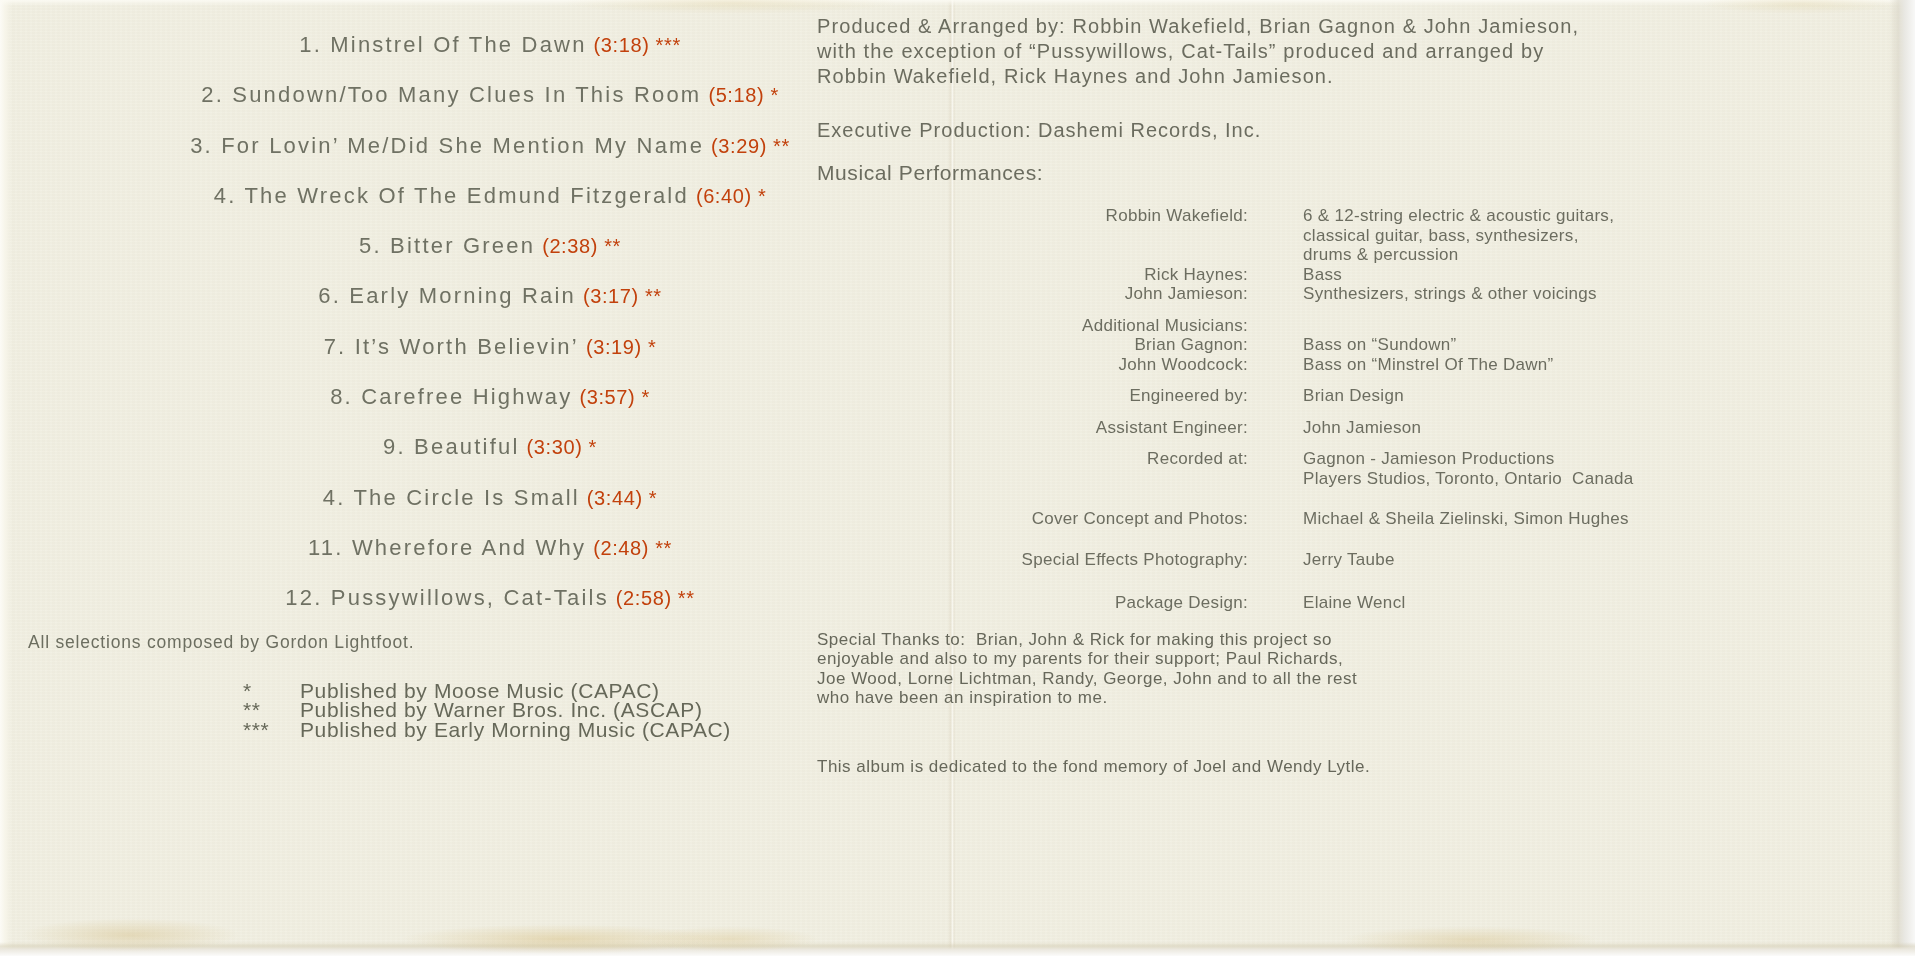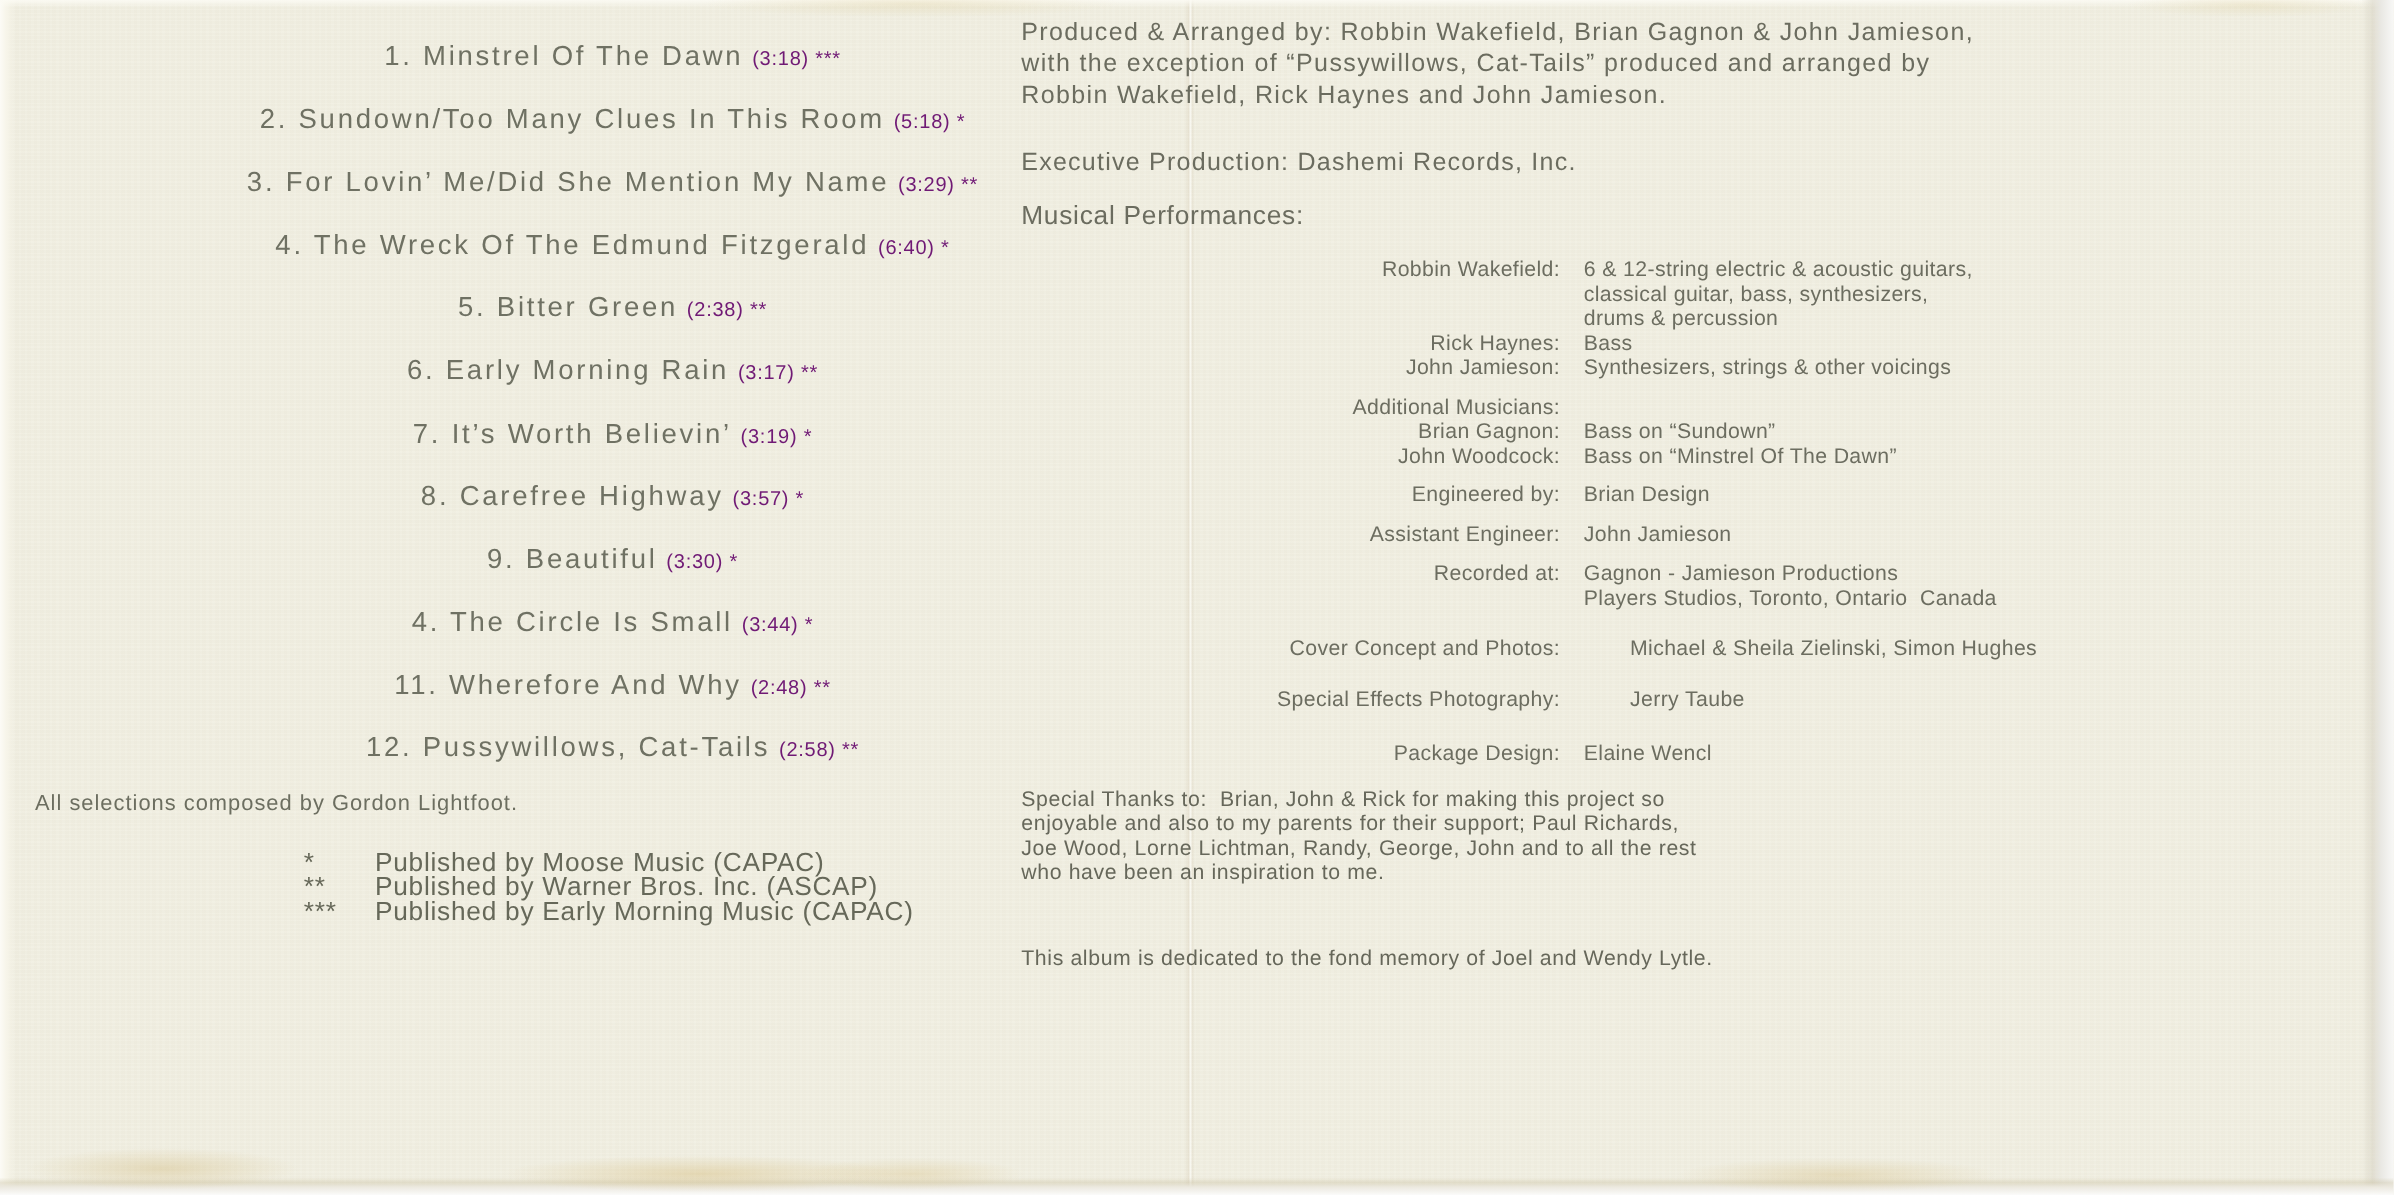--- a/index.html
+++ b/index.html
@@ -14,47 +14,47 @@
     content:""; position:absolute; inset:0; pointer-events:none;
     background:
       repeating-linear-gradient(0deg, rgba(255,255,255,0.04) 0 1px, rgba(120,110,80,0.015) 1px 3px),
       repeating-linear-gradient(90deg, rgba(255,255,255,0.03) 0 2px, rgba(120,110,80,0.012) 2px 5px);
   }
 
   
   .tracks { position:absolute; left:28px; top:32px; width:924px; text-align:center; }
   .track-line { height:28px; margin-bottom:22.3px; white-space:nowrap; }
   .t-title { font-size:22px; letter-spacing:2.2px; color:#6f7163; }
-  .t-time  { font-size:16px; letter-spacing:0.6px; color:#701a75; margin-left:7px; }
+  .t-time  { font-size:20px; letter-spacing:0.6px; color:#c2410c; margin-left:7px; }
   .composer-note {
     position:absolute; left:28px; top:632px; width:924px; text-align:left;
     font-size:17.5px; letter-spacing:0.8px; color:#6c6e60;
   }
   .footnotes { position:absolute; left:243px; top:681px; }
   .footnote-row { line-height:19.3px; white-space:pre; font-size:21px; letter-spacing:0.6px; color:#666859; }
   .fn-symbol { display:inline-block; width:57px; }
 
   
   .panel-right { position:absolute; left:817px; top:0; width:1090px; }
   .produced { position:absolute; top:14px; left:0; }
   .produced div { font-size:20px; line-height:25px; letter-spacing:1.1px; white-space:pre; color:#6b6c5f; }
   .exec { position:absolute; top:119px; left:0; font-size:20px; letter-spacing:1px; white-space:pre; color:#6b6c5f; }
   .perf-heading { position:absolute; top:161px; left:0; font-size:21px; letter-spacing:0.6px; white-space:pre; color:#6b6c5f; }
 
   .credits { position:absolute; top:206px; left:0; width:1060px; }
   .credit-row { display:flex; }
   .credit-row.gap-sm { margin-top:12px; }
-  .credit-row.gap-lg { margin-top:21px;gap:37px; }
+  .credit-row.gap-lg { margin-top:21px; }
   .credit-row.gap-xl { margin-top:24px; }
   .c-label {
     width:431px; text-align:right; flex:0 0 431px;
     font-size:17px; line-height:19.5px; letter-spacing:0.3px; white-space:pre; color:#6c6d60;
   }
   .c-values { margin-left:19px; }
-  .c-values div { font-size:17px; line-height:19.5px; letter-spacing:0.3px; white-space:pre; color:#6c6d60; }
+  .c-values div { font-size:17px; line-height:19.5px; letter-spacing:0.3px; white-space:pre; color:#6c6d60;margin-left:36px; }
 
   .thanks { position:absolute; top:630px; left:0; }
   .thanks div { font-size:17px; line-height:19.3px; letter-spacing:0.5px; white-space:pre; color:#66675a; }
   .dedication { position:absolute; top:757px; left:0; font-size:17px; letter-spacing:0.5px; white-space:pre; color:#66675a; }
 
   
   .crease {
     position:absolute; left:948px; top:0; width:8px; height:956px; pointer-events:none;
     background:linear-gradient(90deg, rgba(186,165,132,0) 0%, rgba(186,165,132,0.16) 35%, rgba(255,255,252,0.55) 55%, rgba(186,165,132,0.10) 75%, rgba(186,165,132,0) 100%);
   }

